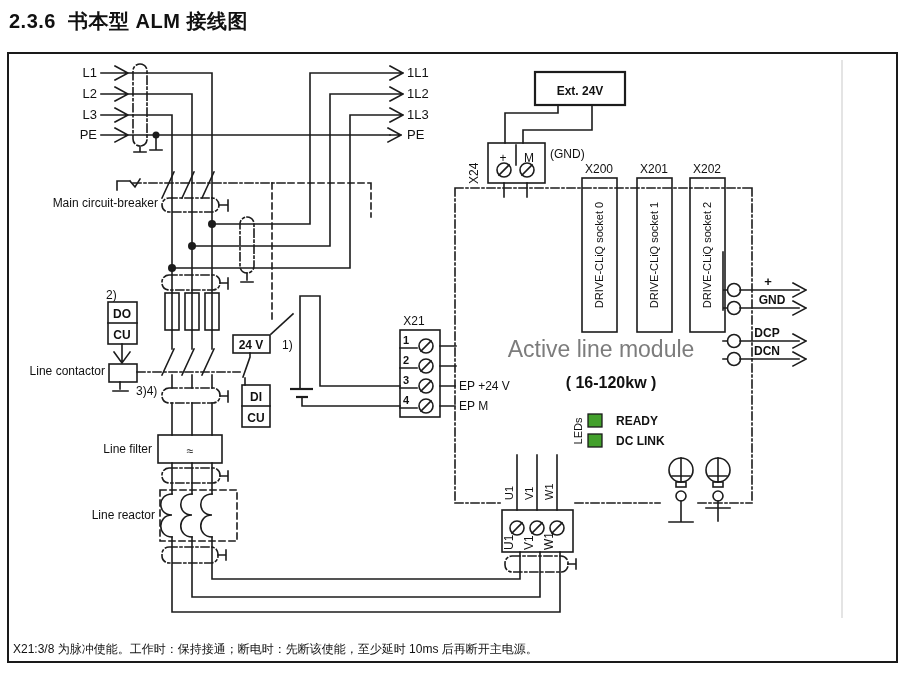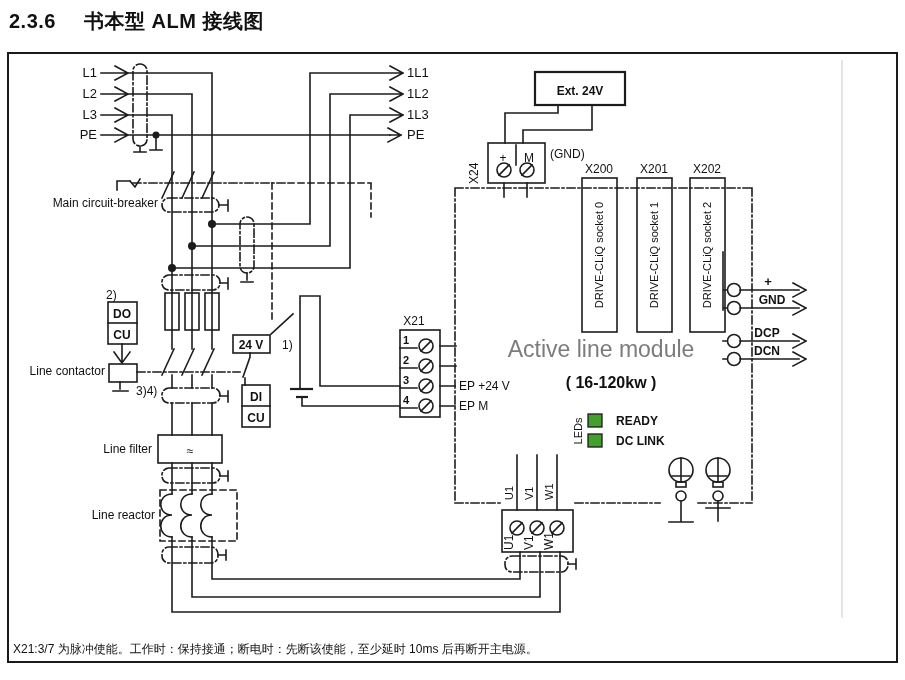--- a/index.html
+++ b/index.html
@@ -1,18 +1,18 @@
 <!DOCTYPE html>
 <html><head>
 <meta charset="utf-8">
 <style>
   html,body{margin:0;padding:0;background:#ffffff;}
   body{width:905px;height:680px;position:relative;font-family:"Liberation Sans","DejaVu Sans",sans-serif;color:#111;}
   .title{position:absolute;left:9px;top:8px;font-size:20px;font-weight:bold;letter-spacing:.5px;white-space:nowrap;}
-  .title .num{margin-right:28px;}
+  .title .num{margin-right:12px;}
   .footnote{position:absolute;left:13px;top:641px;width:870px;font-size:12px;line-height:16px;white-space:nowrap;}
   svg{position:absolute;left:0;top:0;}
   .w{stroke:#1c1c1c;stroke-width:1.6;fill:none;stroke-linecap:square;}
   .w2{stroke:#1c1c1c;stroke-width:2.2;fill:none;}
   .dd{stroke-dasharray:8 3 2 3;}
   .ds{stroke-dasharray:6 4;}
   .dot{fill:#1c1c1c;stroke:none;}
   .t{font-family:"Liberation Sans","DejaVu Sans",sans-serif;font-size:12px;fill:#111;}
   .t13{font-size:13px;}
   .t11{font-size:11px;}
@@ -268,13 +268,13 @@
       <circle class="w" cx="718" cy="470" r="12"></circle>
       <path class="w" d="M718,458 V482 M709,476 H727"></path>
       <rect class="w" x="713" y="482" width="10" height="5"></rect>
       <circle class="w" cx="718" cy="496" r="5"></circle>
       <path class="w" d="M718,501 V508 M706,508 H730 M718,508 V521"></path>
     </g>
   </g>
 
 </svg>
 
-<div class="footnote">X21:3/7 为脉冲使能。工作时：保持接通；断电时：先断该使能，至少延时 10ms 后再断开主电源。</div>
+<div class="footnote">X21:3/8 为脉冲使能。工作时：保持接通；断电时：先断该使能，至少延时 10ms 后再断开主电源。</div>
 
 </body></html>

